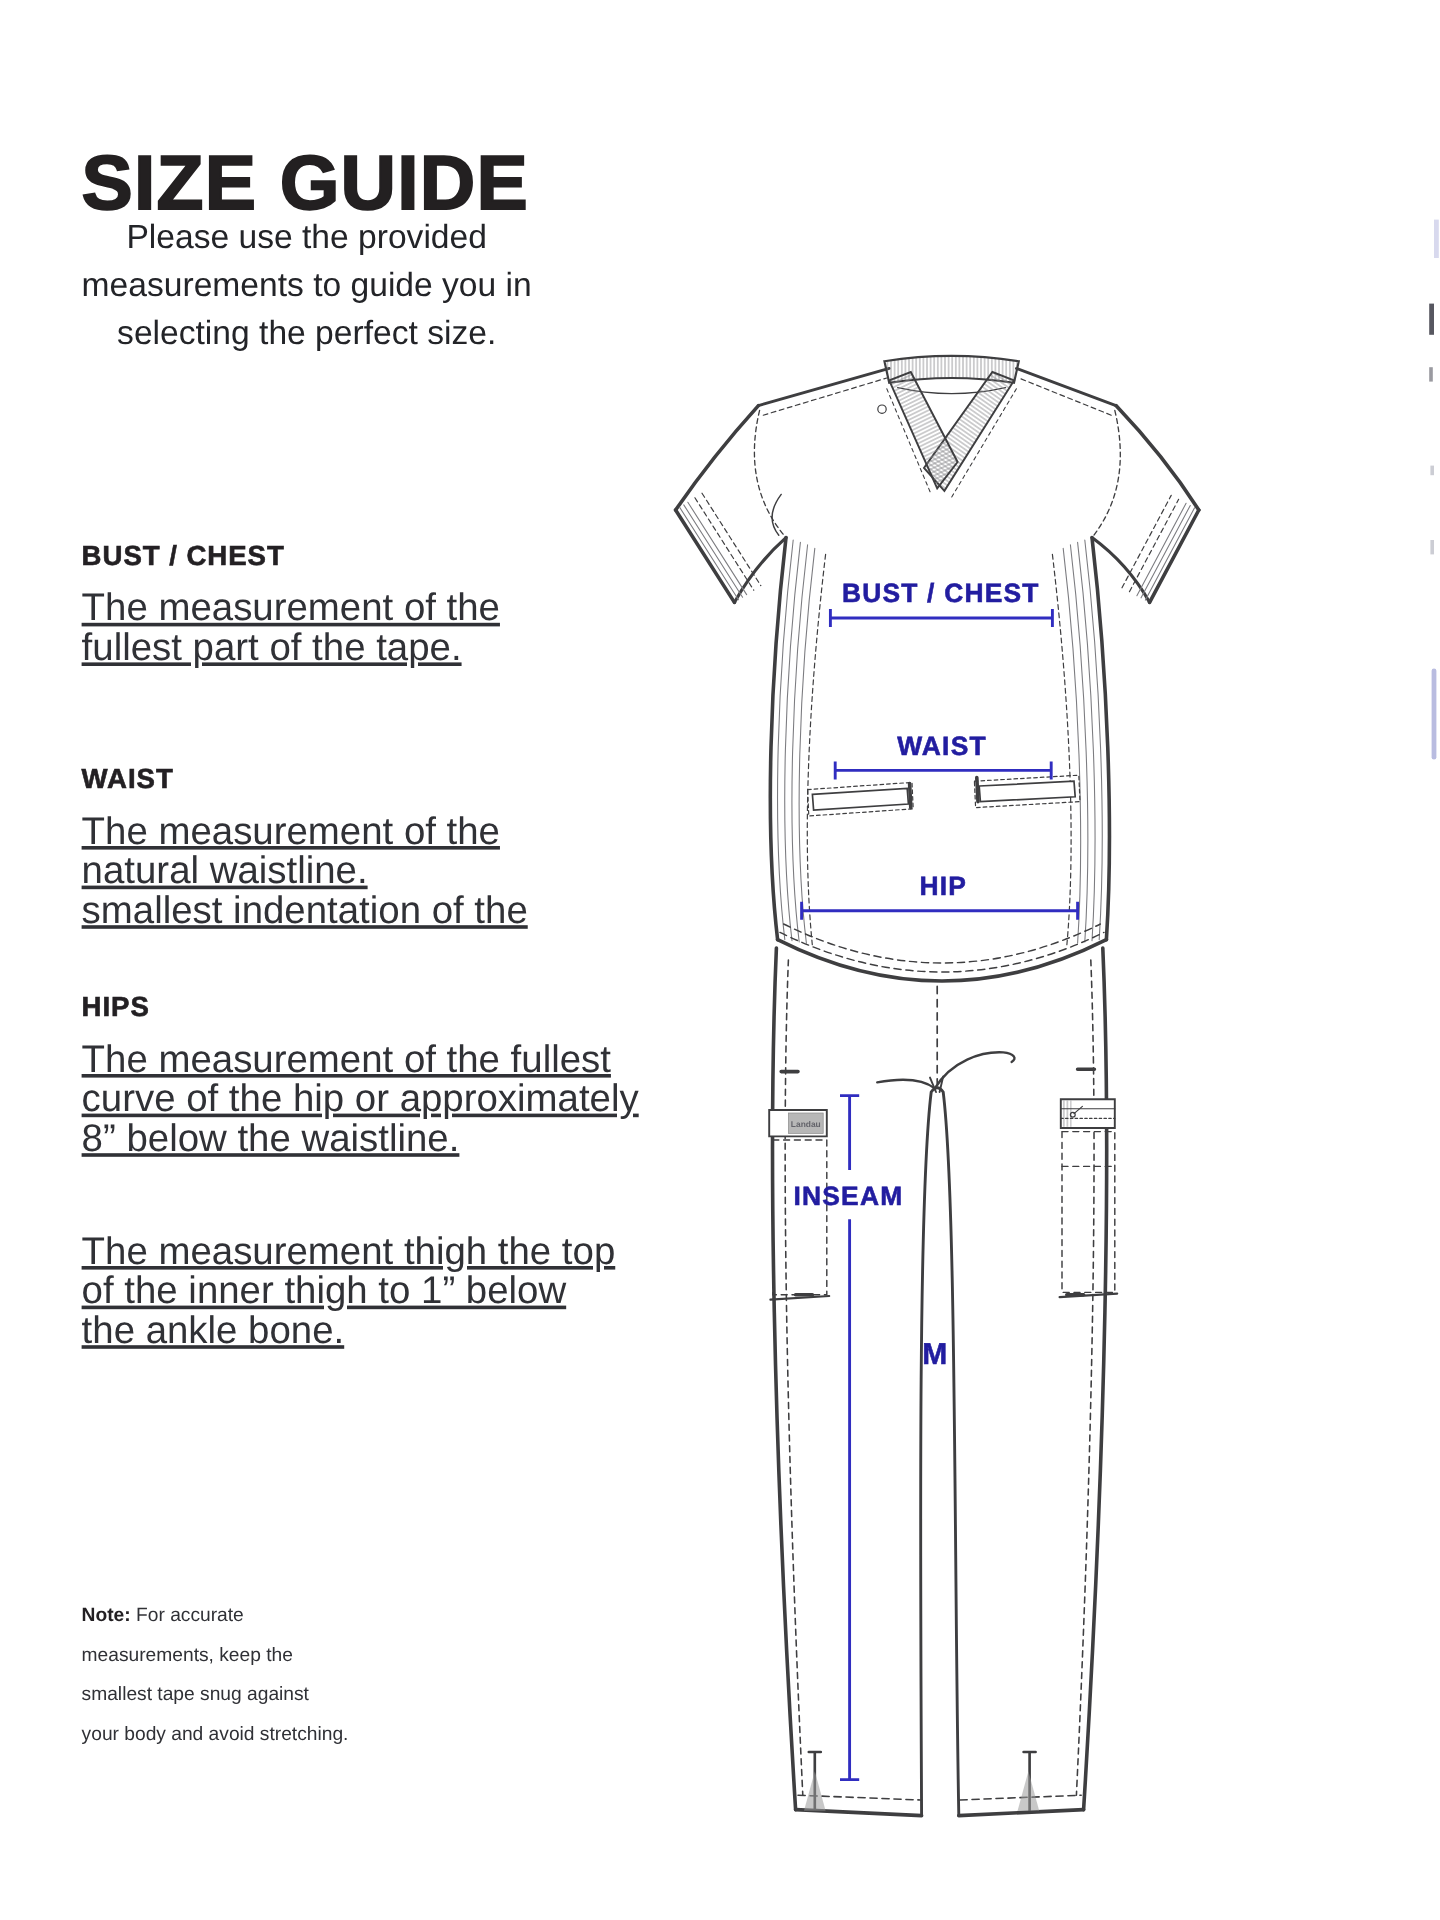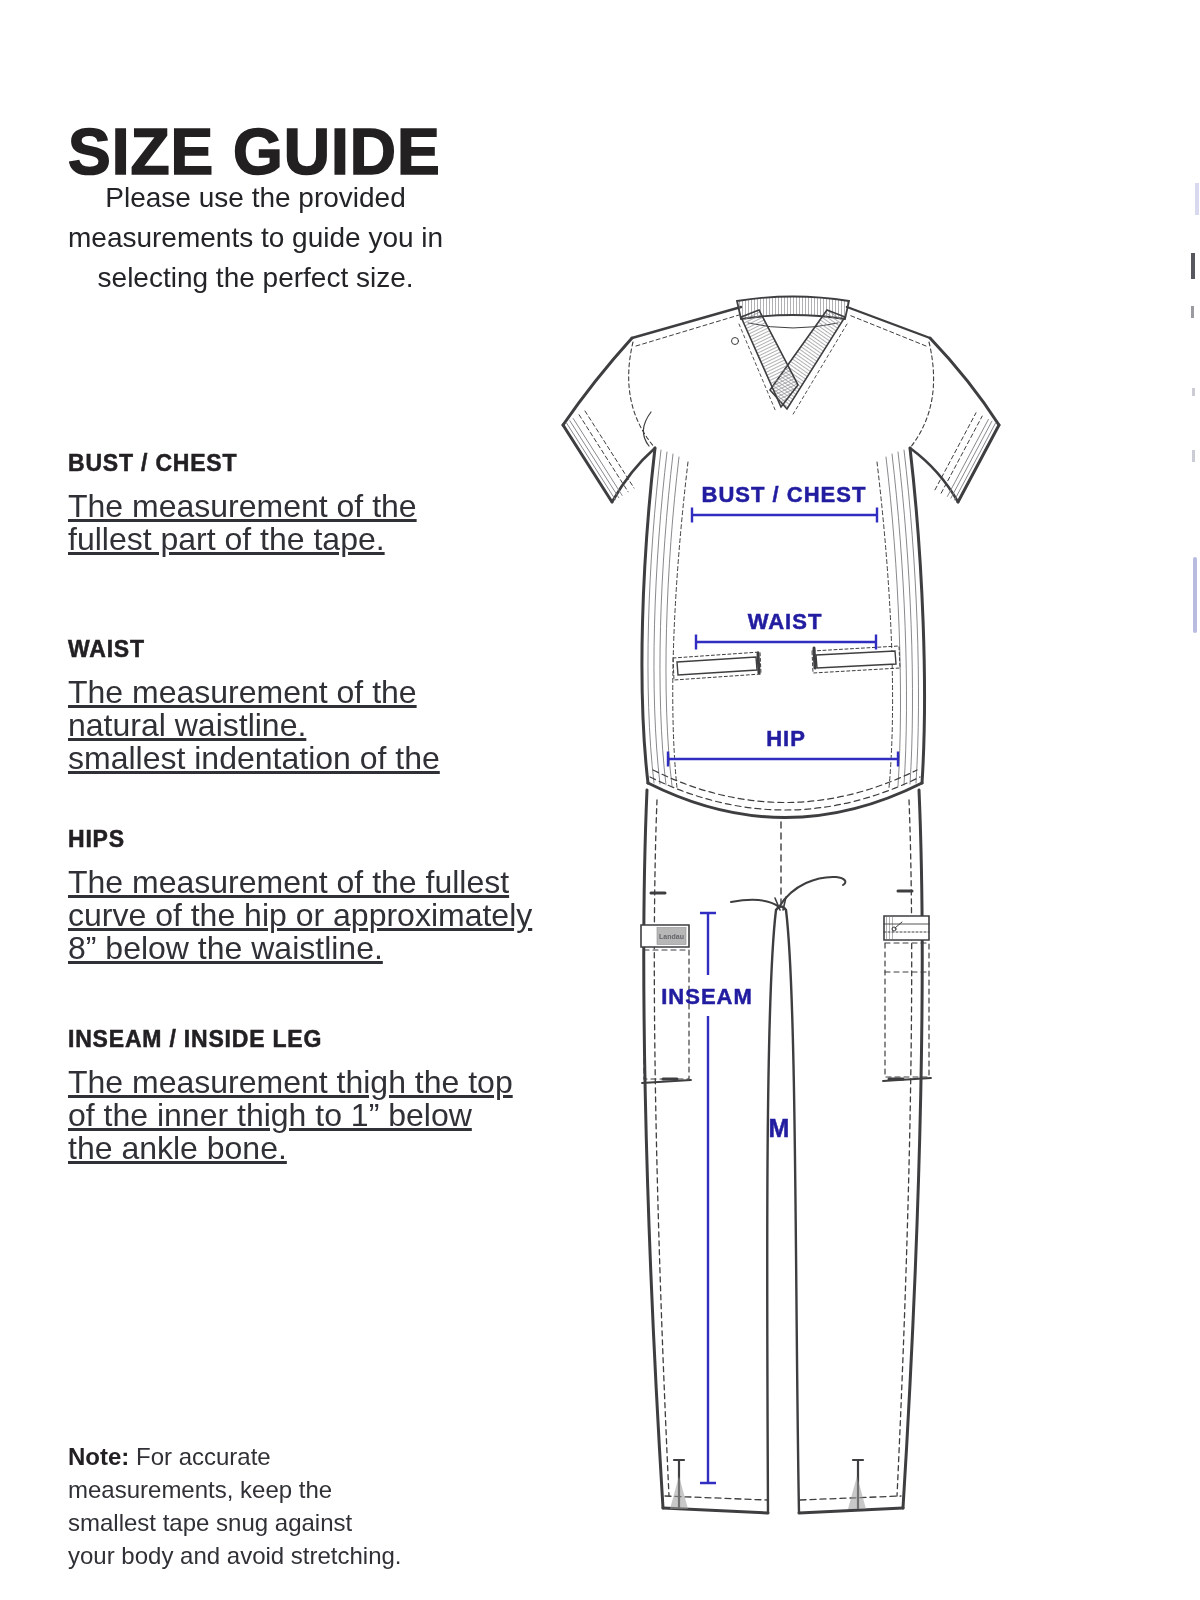--- a/index.html
+++ b/index.html
@@ -5,21 +5,21 @@
   html,body{margin:0;padding:0;background:#fff;}
   .page{position:relative;width:1200px;height:1600px;background:#fff;overflow:hidden;
         font-family:"Liberation Sans",sans-serif;color:#232126;}
   .title{position:absolute;left:68px;top:72px;font-size:64px;font-weight:bold;
          letter-spacing:1px;color:#232021;-webkit-text-stroke:1.6px #232021;}
   .intro{position:absolute;left:68px;top:178px;font-size:28px;line-height:40px;color:#232428;text-align:center;}
   .sec{position:absolute;left:68px;}
   .sec h2{margin:0 0 13px 0;font-size:23px;font-weight:bold;letter-spacing:0.8px;
           color:#232023;-webkit-text-stroke:0.5px #232023;}
   .body-line{font-size:32px;line-height:33px;color:#303136;text-decoration:underline;}
-  .note{position:absolute;left:68px;top:1440px;font-size:24px;line-height:33px;color:#303136;}
+  .note{position:absolute;left:68px;top:1330px;font-size:16px;line-height:33px;color:#303136;}
   .note b{color:#232023;}
   .diagram-svg{position:absolute;left:520px;top:255px;width:545px;height:1295px;}
   .edge{position:absolute;}
   .lbl{font-family:"Liberation Sans",sans-serif;font-weight:bold;}
 </style>
 </head>
 <body>
 
 <div class="page">
 
@@ -45,21 +45,20 @@
   </div>
 
   <div class="sec" style="top:826px">
     <h2>HIPS</h2>
     <div class="body-line">The measurement of the fullest</div>
     <div class="body-line">curve of the hip or approximately</div>
     <div class="body-line">8” below the waistline.</div>
   </div>
 
   <div class="sec" style="top:1026px">
-    <h2>INSEAM / INSIDE LEG</h2>
     <div class="body-line">The measurement thigh the top</div>
     <div class="body-line">of the inner thigh to 1” below</div>
     <div class="body-line">the ankle bone.</div>
   </div>
 
   <div class="note">
     <div><b>Note:</b> <span>For accurate</span></div>
     <div>measurements, keep the</div>
     <div>smallest tape snug against</div>
     <div>your body and avoid stretching.</div>

